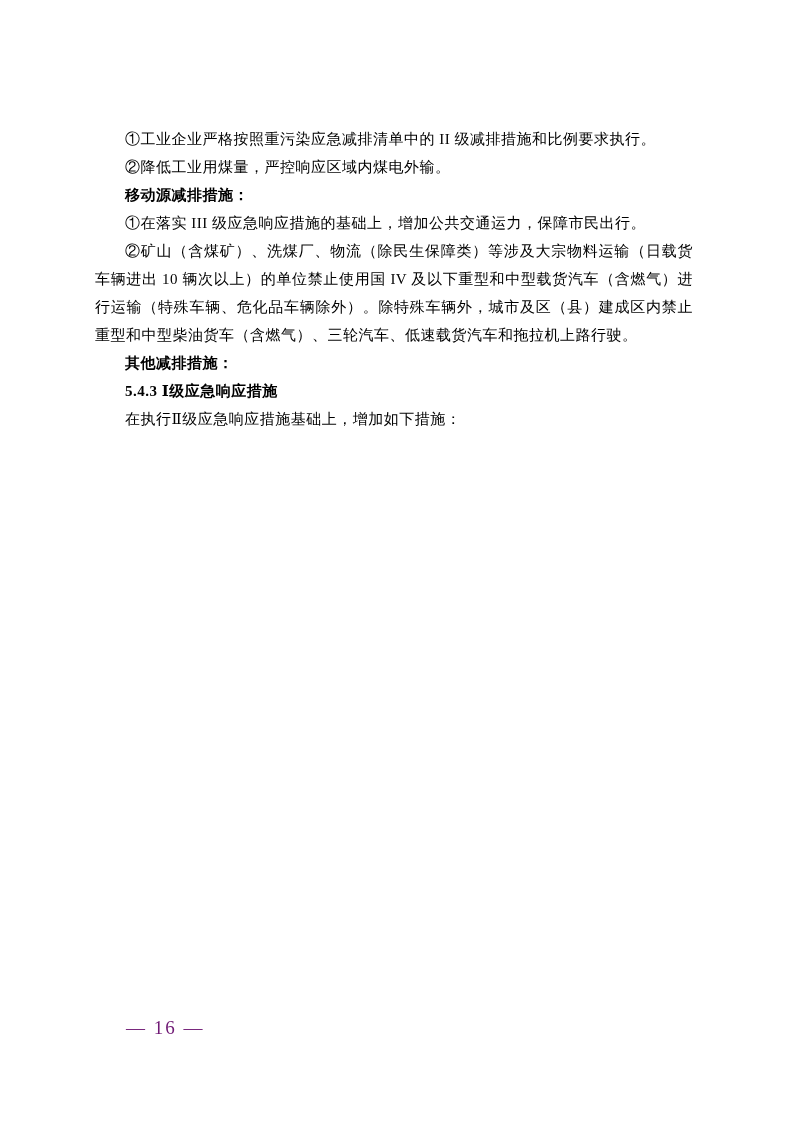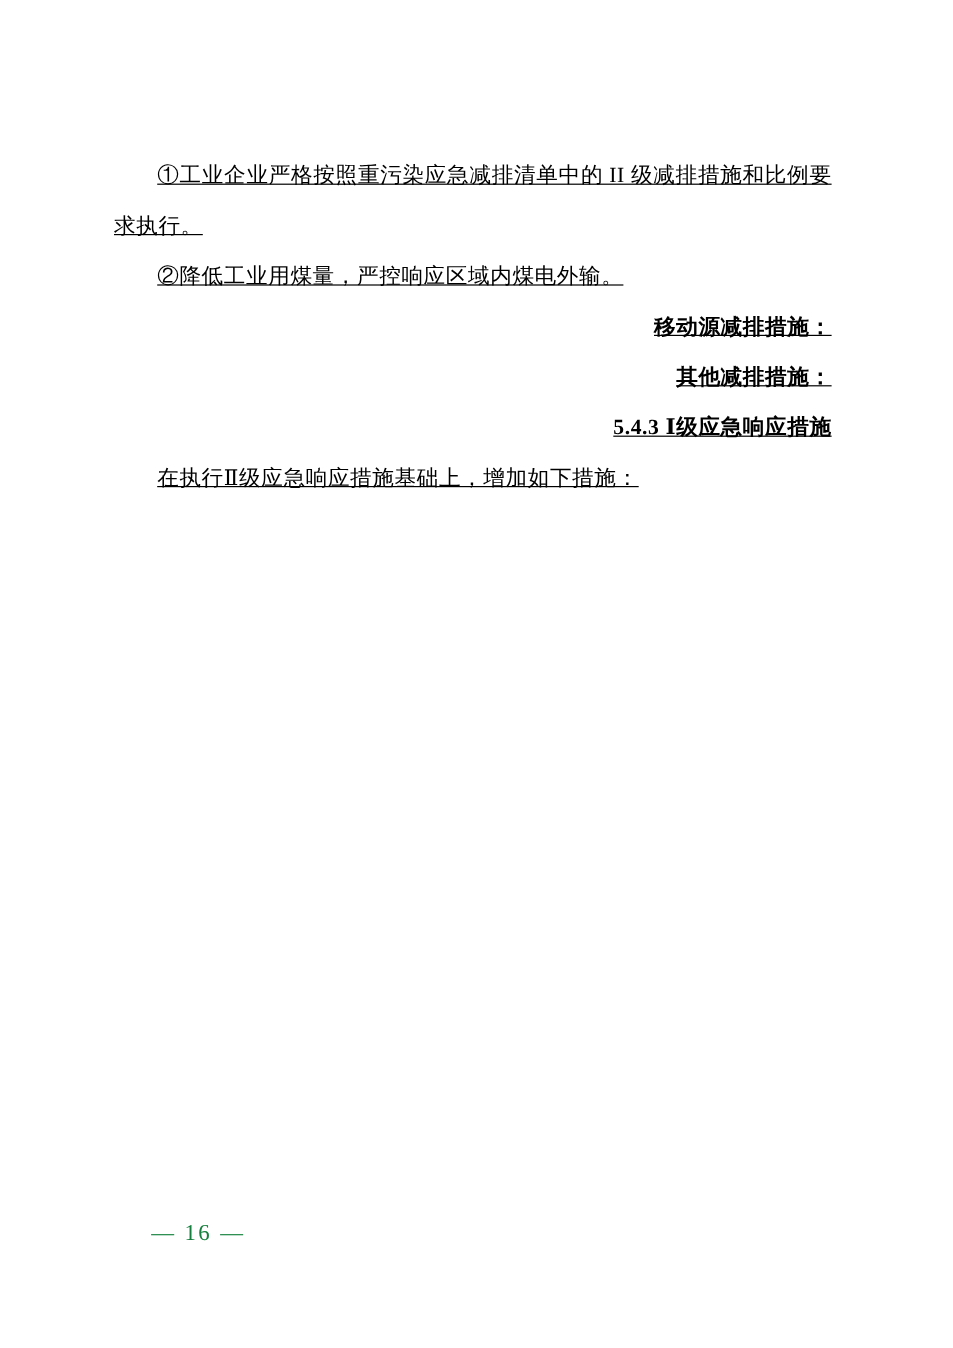--- a/index.html
+++ b/index.html
@@ -18,56 +18,57 @@
   }
   .text-block {
     position: absolute;
     left: 95px;
     top: 125px;
     width: 598px;
   }
   .text-block p {
     margin: 0;
     padding: 0;
-    font-size: 18px;
-    line-height: 42px;
+    font-size: 15px;
+    line-height: 28px;
     text-indent: 2em;
     text-align: justify;
     text-justify: inter-ideograph;
     letter-spacing: 0.5px;
-    text-decoration: underline;
   }
   .text-block p.subheading {
     font-weight: bold;
-    text-align: right;
+    text-align: left;
   }
   .text-block p.heading {
     font-weight: bold;
-    text-align: right;
+    text-align: left;
   }
   .page-number {
     position: absolute;
     left: 126px;
     top: 1016px;
     font-size: 19px;
     line-height: 24px;
     letter-spacing: 2px;
-    color: #15803d;
+    color: #701a75;
     font-family: "Liberation Serif", "DejaVu Serif", serif;
   }
 </style>
 </head>
 <body>
 
 <div class="page">
 
   <div class="text-block">
     <p class="body">①工业企业严格按照重污染应急减排清单中的 II 级减排措施和比例要求执行。</p>
     <p class="body">②降低工业用煤量，严控响应区域内煤电外输。</p>
     <p class="subheading">移动源减排措施：</p>
+    <p class="body">①在落实 III 级应急响应措施的基础上，增加公共交通运力，保障市民出行。</p>
+    <p class="body">②矿山（含煤矿）、洗煤厂、物流（除民生保障类）等涉及大宗物料运输（日载货车辆进出 10 辆次以上）的单位禁止使用国 IV 及以下重型和中型载货汽车（含燃气）进行运输（特殊车辆、危化品车辆除外）。除特殊车辆外，城市及区（县）建成区内禁止重型和中型柴油货车（含燃气）、三轮汽车、低速载货汽车和拖拉机上路行驶。</p>
     <p class="subheading">其他减排措施：</p>
     <p class="heading">5.4.3 Ⅰ级应急响应措施</p>
     <p class="body">在执行Ⅱ级应急响应措施基础上，增加如下措施：</p>
   </div>
 
   <div class="page-number">— 16 —</div>
 
 </div>
 
 </body></html>

